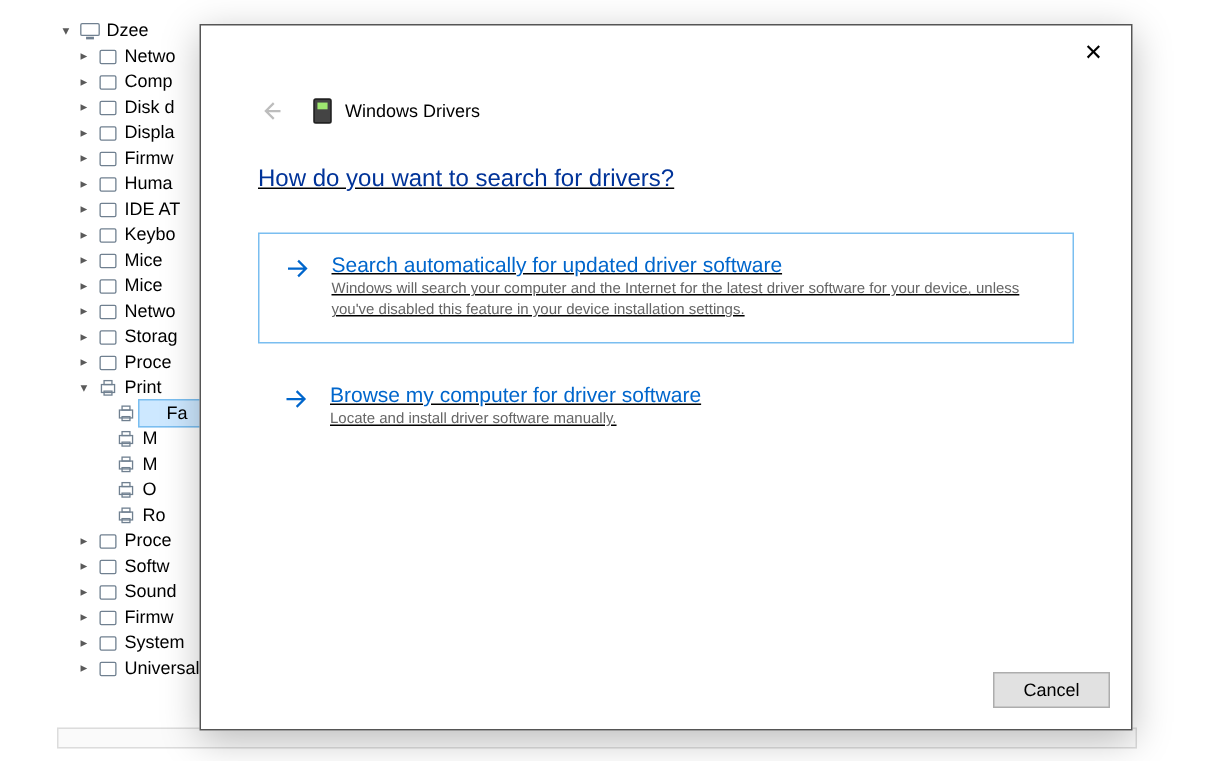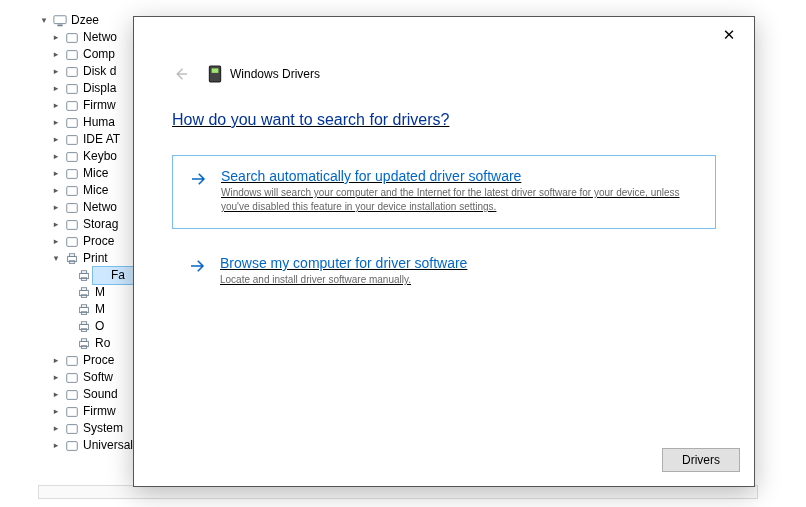--- a/index.html
+++ b/index.html
@@ -470,15 +470,15 @@
           </svg>
       </span>
       <div class="opt-text">
         <div class="opt-title">Browse my computer for driver software</div>
         <div class="opt-desc">Locate and install driver software manually.</div>
       </div>
     </div>
   </div>
 
   <div class="dlg-foot">
-    <button class="btn">Drivers</button>
+    <button class="btn">Cancel</button>
   </div>
 </div>
 
 </body></html>

